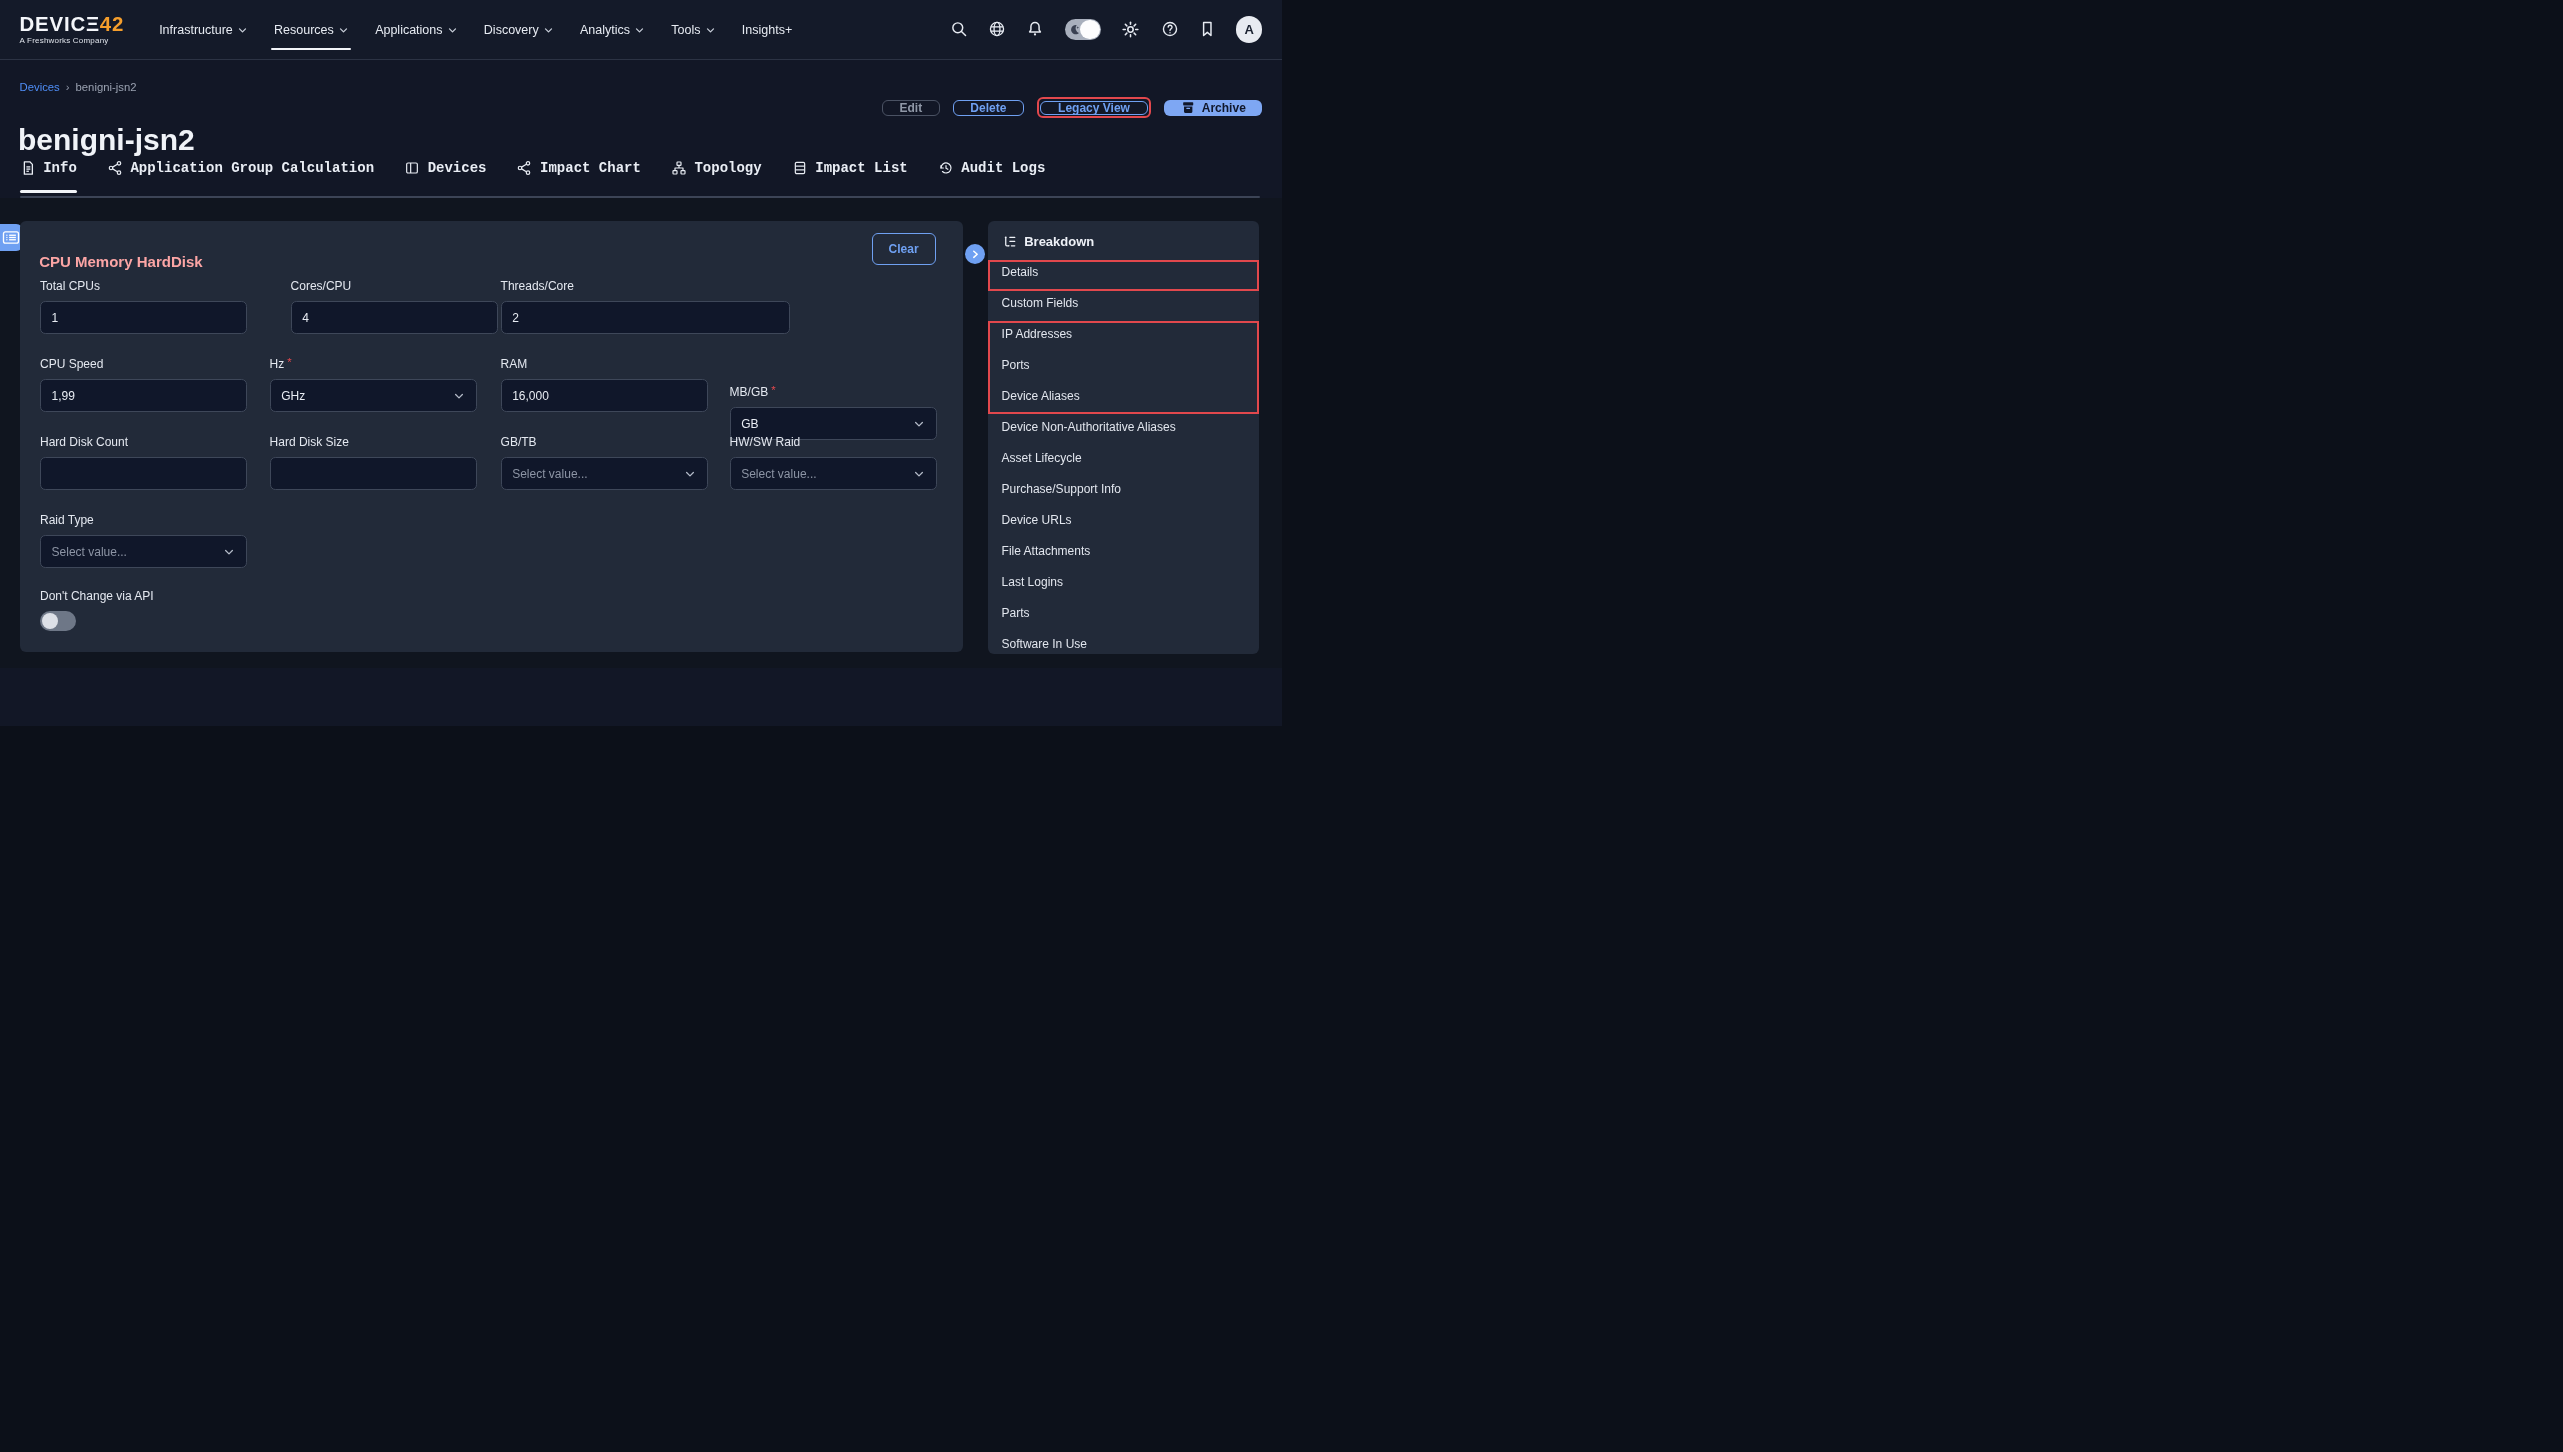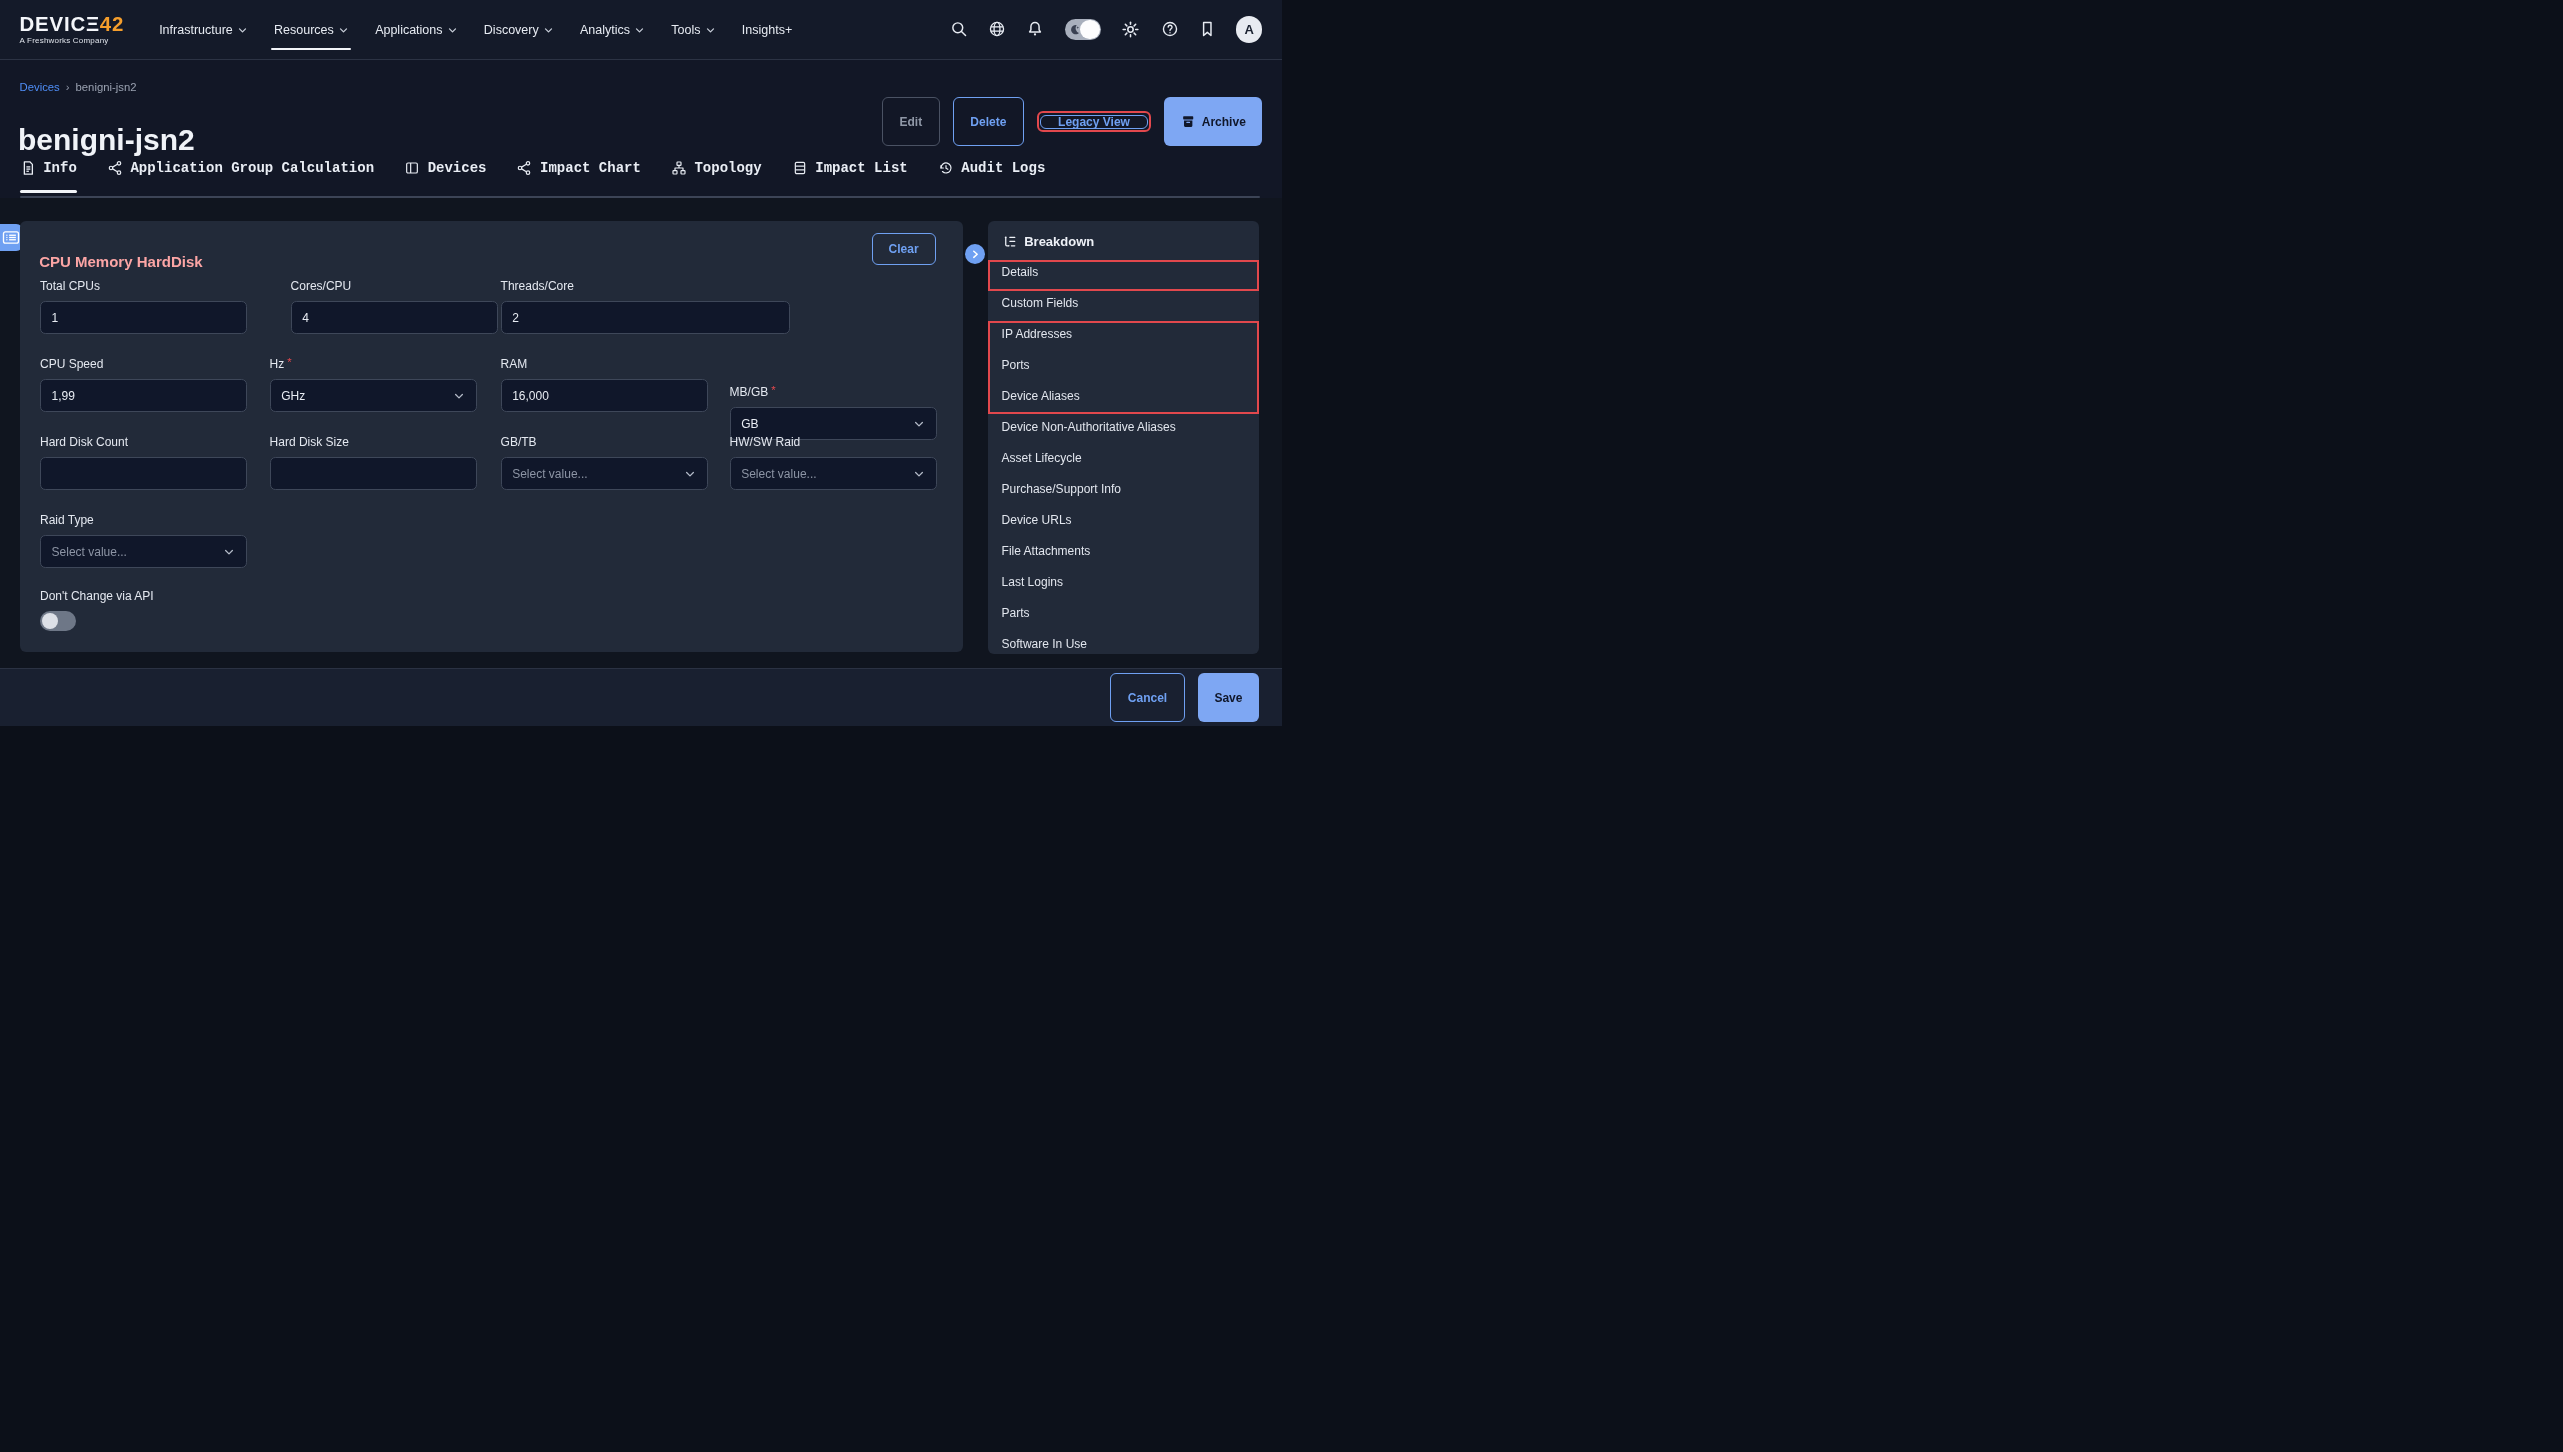--- a/index.html
+++ b/index.html
@@ -46,21 +46,21 @@
 
   
   .breadcrumb { position:absolute; left:19.6px; top:81px; font-size:11.3px; display:flex; gap:6px; }
   .crumb-link { color:#4f8ef7; cursor:pointer; }
   .crumb-sep { color:#8d95a5; }
   .crumb-current { color:#9aa2b1; }
   .page-title { position:absolute; left:18px; top:103px; font-size:30px; font-weight:800; color:#f0f3f8; }
 
   
   .actions { position:absolute; right:19.6px; top:97px; display:flex; align-items:center; gap:13px; }
-  .btn { height:49px; padding:0 16.6px; border-radius:6px; font-size:12px; font-weight:600;
+  .btn { height:16px; padding:0 16.6px; border-radius:6px; font-size:12px; font-weight:600;
     display:flex; align-items:center; gap:6.8px; cursor:pointer; background:transparent;
     border:0.8px solid transparent; font-family:inherit; }
   .btn-disabled { border-color:#4a5263; color:#9098a7; }
   .btn-outline { border-color:#6fa0f2; color:#6fa0f2; }
   .btn-solid { background:#7ea7f3; color:#10172a; border:none; }
   .annotate { border:2.3px solid #e2484d; border-radius:6px; padding:1.5px; }
 
   
   .tabs { position:absolute; left:19.6px; top:160px; display:flex; gap:30px; }
   .tab { position:relative; display:flex; align-items:center; gap:7.6px;
@@ -465,19 +465,15 @@
       <div class="sb-item">File Attachments</div>
       <div class="sb-item">Last Logins</div>
       <div class="sb-item">Parts</div>
       <div class="sb-item">Software In Use</div>
 
       <div class="sb-box sb-box1"></div>
       <div class="sb-box sb-box2"></div>
     </aside>
   </div>
 
-  <footer class="footer">
-    <button class="btn btn-outline">Cancel</button>
-    <button class="btn btn-solid">Save</button>
-  </footer>
 
 </div>
 
 
 </body></html>

